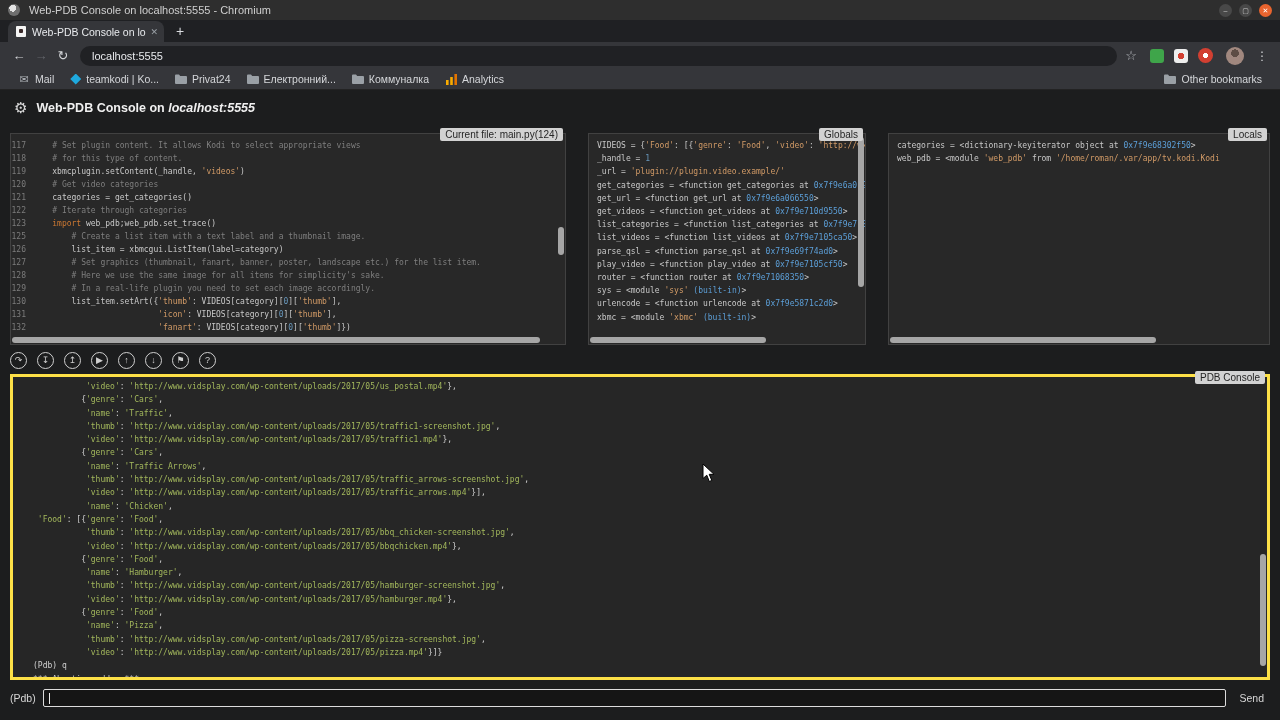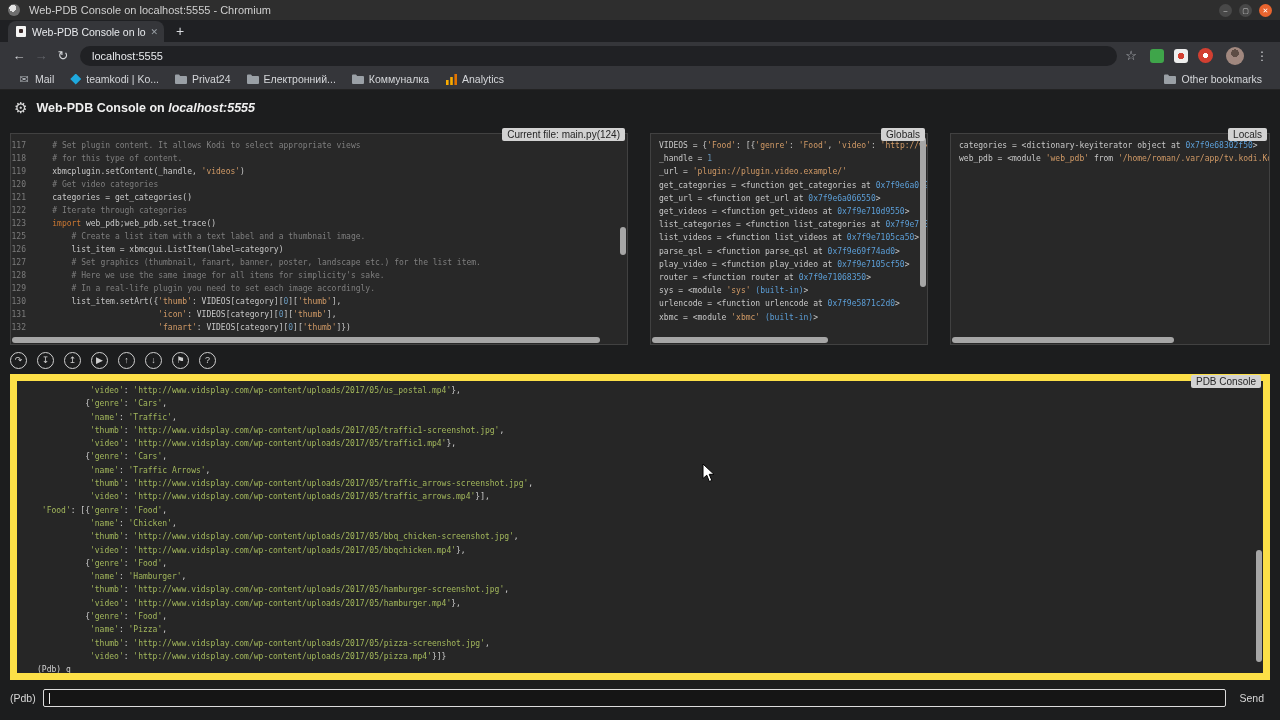--- a/index.html
+++ b/index.html
@@ -45,21 +45,21 @@
   
   .page{position:relative;height:630px;background:#1c1d1e;}
   .page-header{display:flex;align-items:center;gap:9px;padding:10px 14px 9px;}
   .gear-icon{color:#d9d9d9;font-size:15px;line-height:1;}
   .page-title{color:#f0f0f0;font-size:12.5px;font-weight:bold;}
   .page-title .host{font-style:italic;}
 
   .panels-row{display:flex;gap:22px;margin:9px 10px 0;height:212px;}
   .panel{position:relative;background:#282828;border:1px solid #414141;}
   .panel-badge{position:absolute;top:-6px;right:2px;background:#d2d2d2;color:#262626;font-size:10px;line-height:13px;padding:0 5px;border-radius:2px;z-index:3;white-space:nowrap;}
-  .code-panel{width:618px;flex:none;}
+  .code-panel{width:556px;flex:none;}
   .globals-panel{width:278px;flex:none;}
   .locals-panel{flex:1;}
 
   .code-view{position:absolute;inset:0;overflow:hidden;padding-top:5px;font-family:"DejaVu Sans Mono",monospace;font-size:8px;line-height:13px;}
   .cl{display:flex;white-space:pre;}
   .ln{width:22px;text-align:right;padding-right:7px;color:#7c7c7c;flex:none;}
   .lt{color:#c8c8c8;}
   .cl.cur{background:#4d5422;}
   .tok-com{color:#7f7f7f;text-align:center;}
   .tok-str{color:#d19a66;}
@@ -71,21 +71,21 @@
   .vl{white-space:pre;}
 
   .hscroll{position:absolute;left:1px;right:9px;bottom:1px;height:6px;z-index:2;}
   .hscroll .thumb{height:6px;background:#a6a6a6;border-radius:3px;}
   .vscroll{position:absolute;top:1px;bottom:9px;right:1px;width:6px;z-index:2;}
   .vscroll .thumb{width:6px;background:#a6a6a6;border-radius:3px;position:absolute;}
 
   .debug-toolbar{display:flex;gap:10px;margin:7px 10px 5px;align-items:center;}
   .dbtn{width:17px;height:17px;border:1.4px solid #d0d0d0;border-radius:50%;color:#d0d0d0;font-size:9px;display:flex;align-items:center;justify-content:center;line-height:1;}
 
-  .console-panel{position:relative;margin:4px 10px 0;height:306px;background:#262626;border:7px solid #fde047;}
+  .console-panel{position:relative;margin:4px 10px 0;height:306px;background:#262626;border:3px solid #fde047;}
   .console-view{position:absolute;inset:0;overflow:hidden;padding:3px 8px;font-family:"DejaVu Sans Mono",monospace;font-size:8px;line-height:13.3px;color:#d0d0d0;}
   .console-view .tok-str{color:#a3b85c;}
   .col-line{white-space:pre;margin-left:12px;}
 
   .prompt-bar{display:flex;align-items:center;gap:7px;margin:9px 10px 0;}
   .pdb-label{color:#d6d6d6;font-size:10.5px;flex:none;}
   .input-wrap{flex:1;height:18px;background:#151515;border:1px solid #dcdcdc;border-radius:2px;position:relative;}
   .pdb-input{width:100%;height:100%;background:transparent;border:none;outline:none;color:#e6e6e6;font-size:10px;padding:0 5px;font-family:"DejaVu Sans Mono",monospace;}
   .caret{position:absolute;left:5px;top:3px;width:1px;height:11px;background:#eaeaea;}
   .send-btn{color:#d6d6d6;font-size:10.5px;background:none;border:none;padding:2px 6px;flex:none;font-family:"Liberation Sans",sans-serif;}
@@ -279,22 +279,22 @@
     <div class="console-view">
         <div class="col-line">           <span class="tok-str">'video'</span>: <span class="tok-str">'http://www.vidsplay.com/wp-content/uploads/2017/05/us_postal.mp4'</span>},</div>
         <div class="col-line">          {<span class="tok-str">'genre'</span>: <span class="tok-str">'Cars'</span>,</div>
         <div class="col-line">           <span class="tok-str">'name'</span>: <span class="tok-str">'Traffic'</span>,</div>
         <div class="col-line">           <span class="tok-str">'thumb'</span>: <span class="tok-str">'http://www.vidsplay.com/wp-content/uploads/2017/05/traffic1-screenshot.jpg'</span>,</div>
         <div class="col-line">           <span class="tok-str">'video'</span>: <span class="tok-str">'http://www.vidsplay.com/wp-content/uploads/2017/05/traffic1.mp4'</span>},</div>
         <div class="col-line">          {<span class="tok-str">'genre'</span>: <span class="tok-str">'Cars'</span>,</div>
         <div class="col-line">           <span class="tok-str">'name'</span>: <span class="tok-str">'Traffic Arrows'</span>,</div>
         <div class="col-line">           <span class="tok-str">'thumb'</span>: <span class="tok-str">'http://www.vidsplay.com/wp-content/uploads/2017/05/traffic_arrows-screenshot.jpg'</span>,</div>
         <div class="col-line">           <span class="tok-str">'video'</span>: <span class="tok-str">'http://www.vidsplay.com/wp-content/uploads/2017/05/traffic_arrows.mp4'</span>}],</div>
+        <div class="col-line">           <span class="tok-str">'name'</span>: <span class="tok-str">'Chicken'</span>,</div>
         <div class="col-line"> <span class="tok-str">'Food'</span>: [{<span class="tok-str">'genre'</span>: <span class="tok-str">'Food'</span>,</div>
-        <div class="col-line">           <span class="tok-str">'name'</span>: <span class="tok-str">'Chicken'</span>,</div>
         <div class="col-line">           <span class="tok-str">'thumb'</span>: <span class="tok-str">'http://www.vidsplay.com/wp-content/uploads/2017/05/bbq_chicken-screenshot.jpg'</span>,</div>
         <div class="col-line">           <span class="tok-str">'video'</span>: <span class="tok-str">'http://www.vidsplay.com/wp-content/uploads/2017/05/bbqchicken.mp4'</span>},</div>
         <div class="col-line">          {<span class="tok-str">'genre'</span>: <span class="tok-str">'Food'</span>,</div>
         <div class="col-line">           <span class="tok-str">'name'</span>: <span class="tok-str">'Hamburger'</span>,</div>
         <div class="col-line">           <span class="tok-str">'thumb'</span>: <span class="tok-str">'http://www.vidsplay.com/wp-content/uploads/2017/05/hamburger-screenshot.jpg'</span>,</div>
         <div class="col-line">           <span class="tok-str">'video'</span>: <span class="tok-str">'http://www.vidsplay.com/wp-content/uploads/2017/05/hamburger.mp4'</span>},</div>
         <div class="col-line">          {<span class="tok-str">'genre'</span>: <span class="tok-str">'Food'</span>,</div>
         <div class="col-line">           <span class="tok-str">'name'</span>: <span class="tok-str">'Pizza'</span>,</div>
         <div class="col-line">           <span class="tok-str">'thumb'</span>: <span class="tok-str">'http://www.vidsplay.com/wp-content/uploads/2017/05/pizza-screenshot.jpg'</span>,</div>
         <div class="col-line">           <span class="tok-str">'video'</span>: <span class="tok-str">'http://www.vidsplay.com/wp-content/uploads/2017/05/pizza.mp4'</span>}]}</div>

